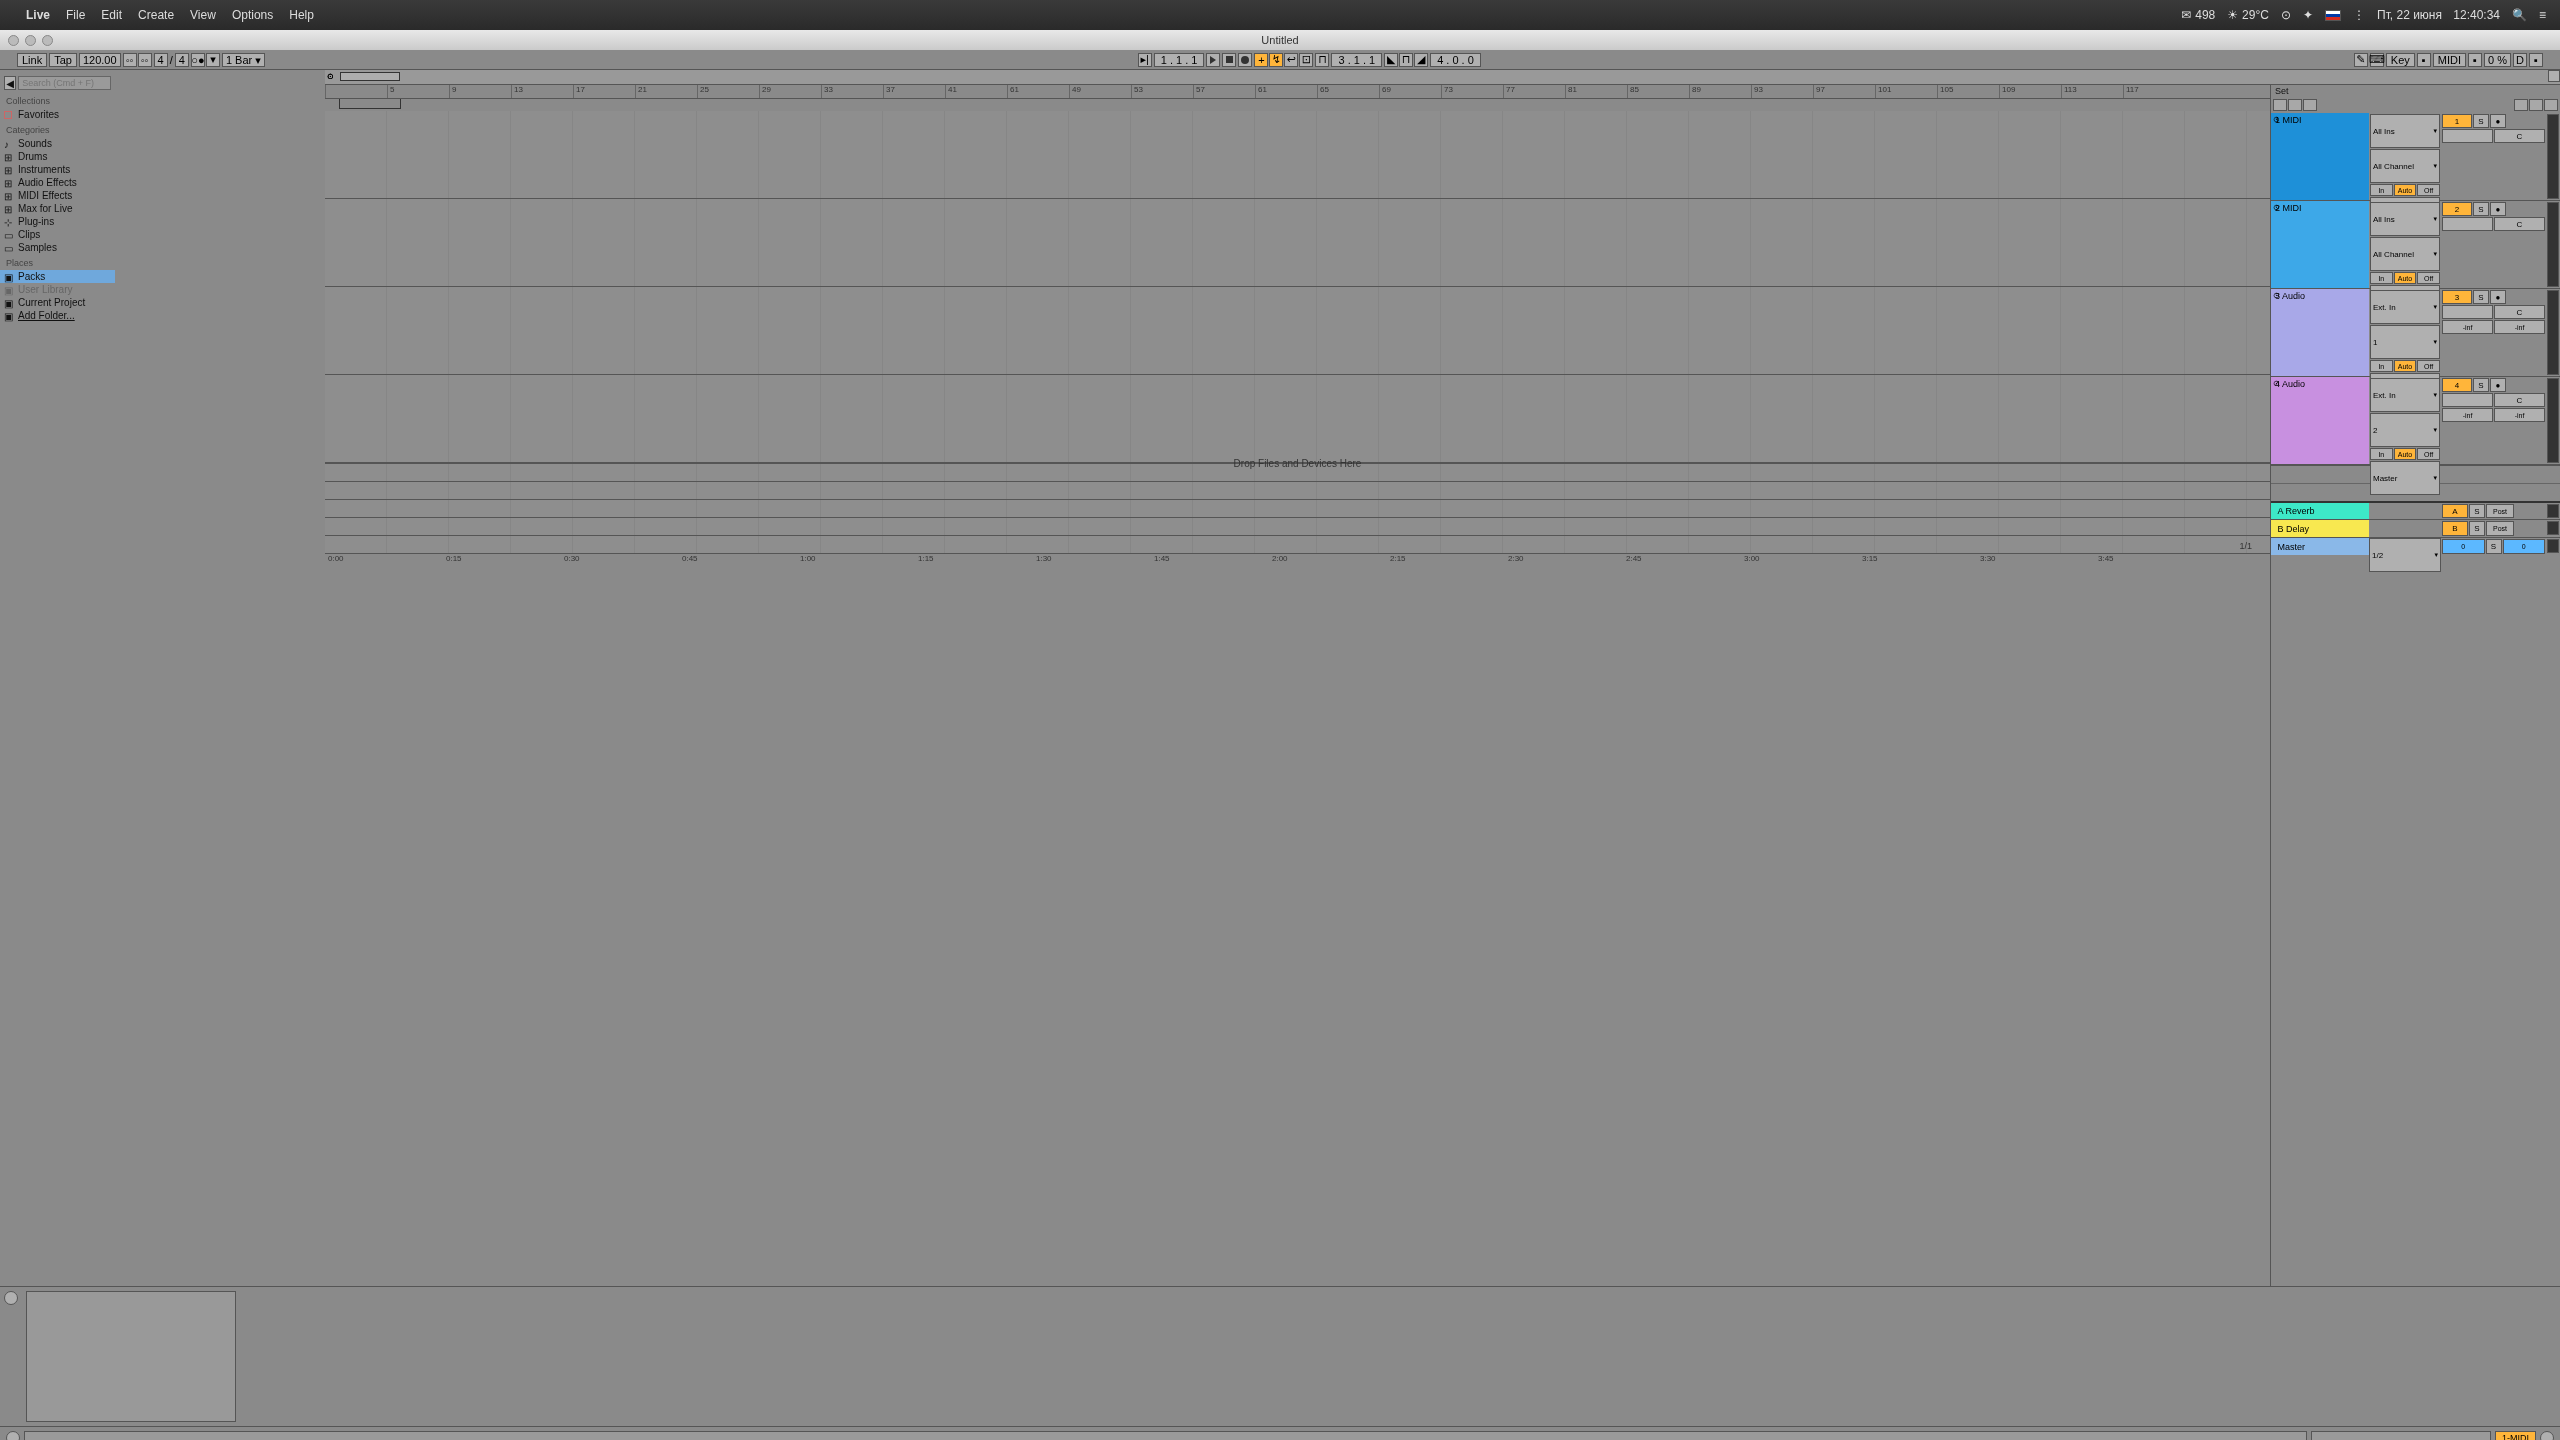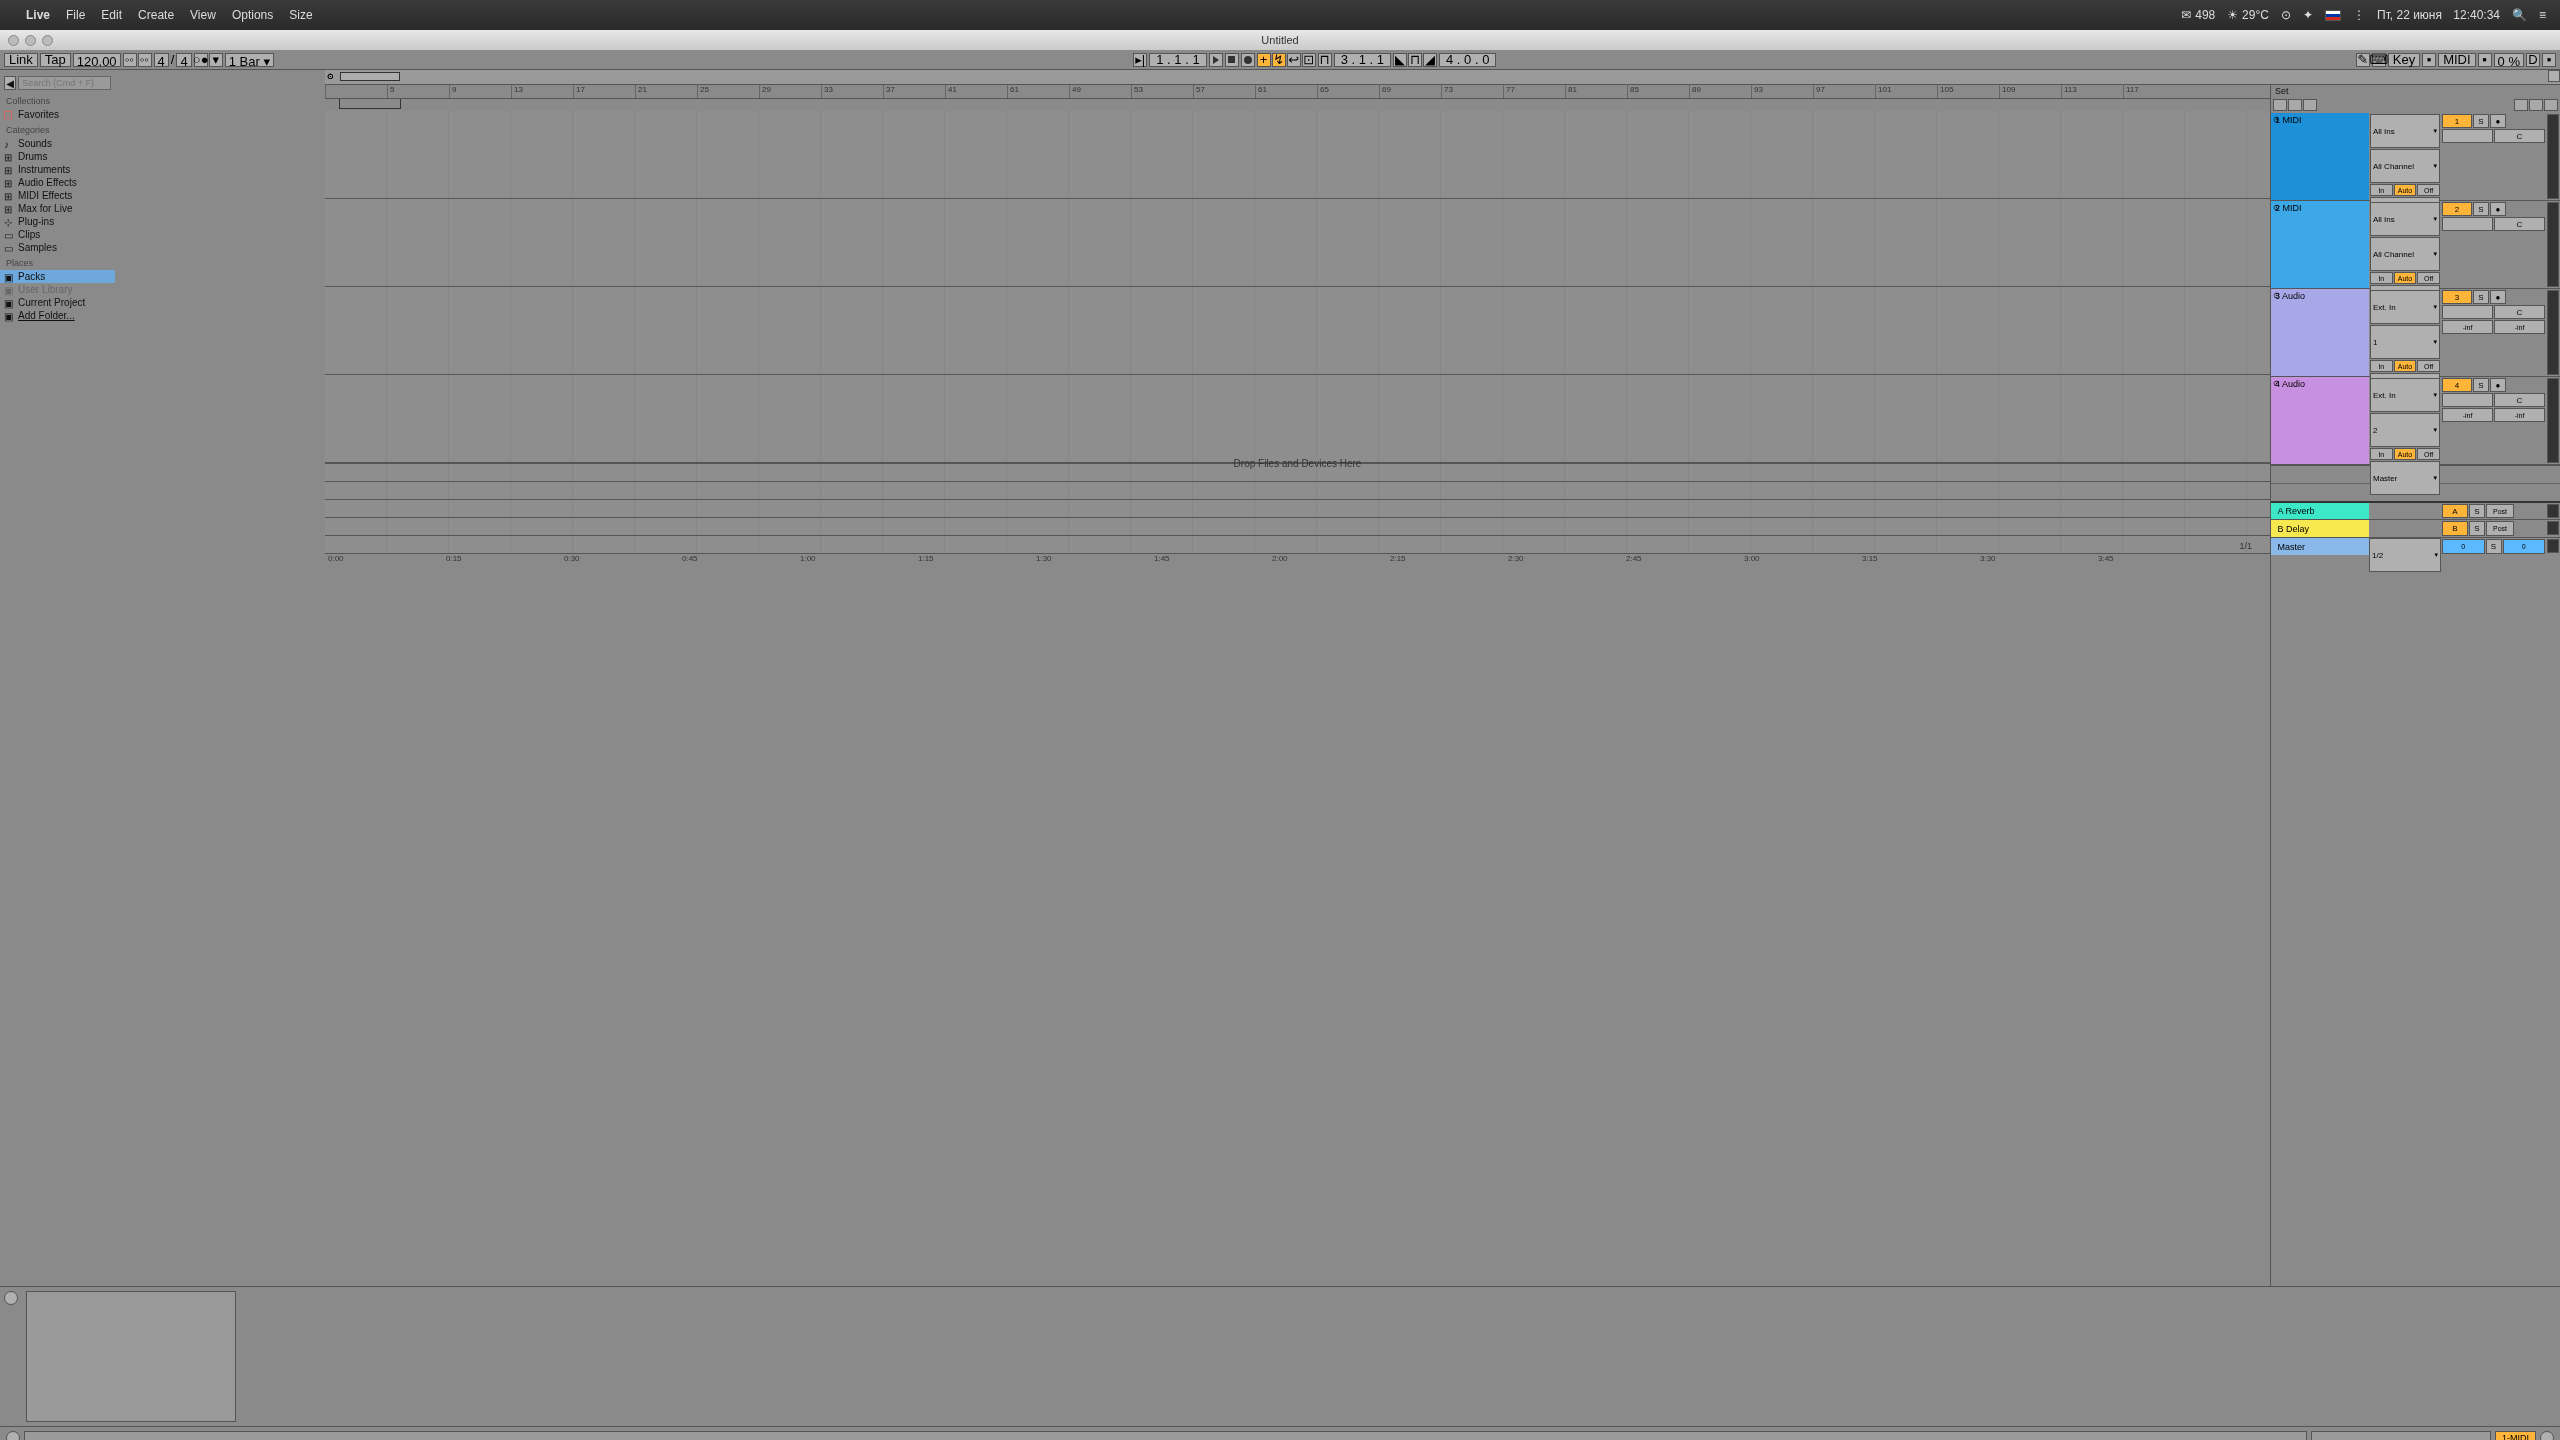--- a/index.html
+++ b/index.html
@@ -14,21 +14,21 @@
 .menubar .right-item { padding:0 6px; display:flex; align-items:center; gap:4px; }
 .flag-ru { display:inline-block; width:16px; height:11px; background:linear-gradient(to bottom,#fff 33%,#0039a6 33%,#0039a6 66%,#d52b1e 66%); border:1px solid #555; }
 
 
 .titlebar { height:20px; background:linear-gradient(#e8e8e8,#cacaca); display:flex; align-items:center; font-size:11px; color:#333; position:relative; }
 .traffic { position:absolute; left:8px; display:flex; gap:6px; }
 .traffic span { width:11px; height:11px; border-radius:50%; background:#bbb; border:1px solid #888; }
 .titlebar .title { margin:0 auto; }
 
 
-.toolbar { height:20px; background:#8a8a8a; display:flex; align-items:center; padding:2px 4px; font-size:13px; color:#000; gap:2px; border-bottom:1px solid #555; }
+.toolbar { height:20px; background:#8a8a8a; display:flex; align-items:center; padding:2px 17px; font-size:11px; color:#000; gap:2px; border-bottom:1px solid #555; }
 .tb-btn { height:14px; background:#b0b0b0; border:1px solid #555; padding:0 4px; display:inline-flex; align-items:center; justify-content:center; cursor:default; }
 .tb-btn.small { width:14px; padding:0; }
 .tb-btn.on { background:#ffb53a; }
 .tb-group { display:flex; gap:1px; }
 .tb-input { height:14px; background:#b0b0b0; border:1px solid #555; padding:0 3px; }
 .tb-spacer { flex:1; }
 .transport { display:flex; gap:2px; align-items:center; }
 .t-play,.t-stop,.t-rec { width:14px; height:14px; border:1px solid #555; background:#b0b0b0; display:inline-flex; align-items:center; justify-content:center; }
 .tri-play { width:0; height:0; border-left:6px solid #333; border-top:4px solid transparent; border-bottom:4px solid transparent; }
 .sq-stop { width:7px; height:7px; background:#333; }
@@ -133,21 +133,21 @@
 <body>
 
 <div class="menubar">
   <span class="apple"></span>
   <span class="menuitem appname">Live</span>
   <span class="menuitem">File</span>
   <span class="menuitem">Edit</span>
   <span class="menuitem">Create</span>
   <span class="menuitem">View</span>
   <span class="menuitem">Options</span>
-  <span class="menuitem">Size</span>
+  <span class="menuitem">Help</span>
   <span class="spacer"></span>
   <span class="right-item">✉<span>498</span></span>
   <span class="right-item">☀<span>29°C</span></span>
   <span class="right-item">⊙</span>
   <span class="right-item">✦</span>
   <span class="right-item">
       <span class="flag-ru"></span>
     </span>
   <span class="right-item">⋮</span>
   <span class="right-item"><span>Пт, 22 июня</span>&nbsp;<span>12:40:34</span></span>

